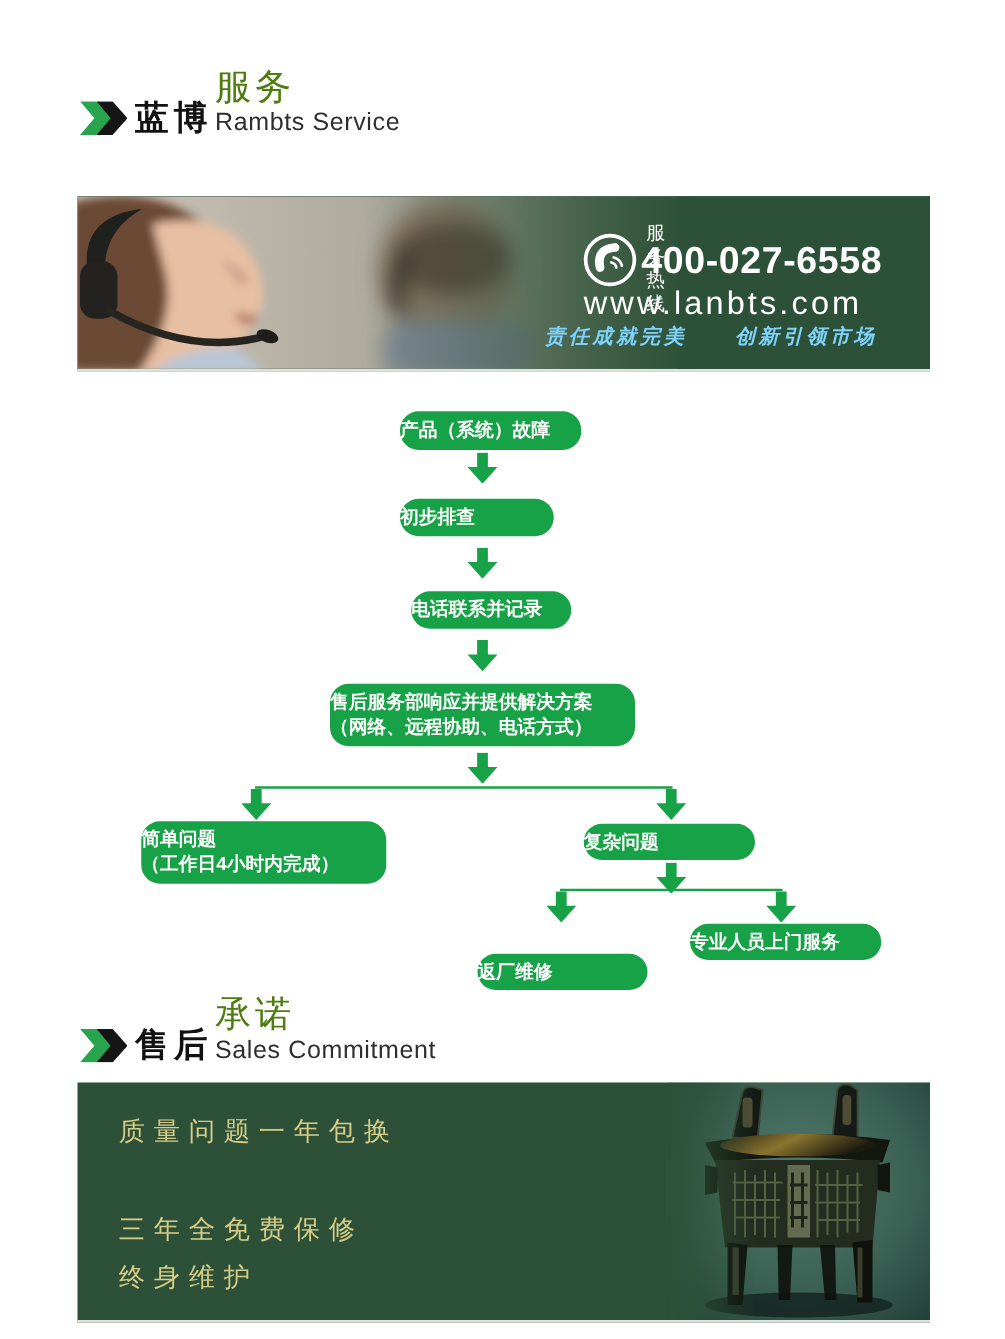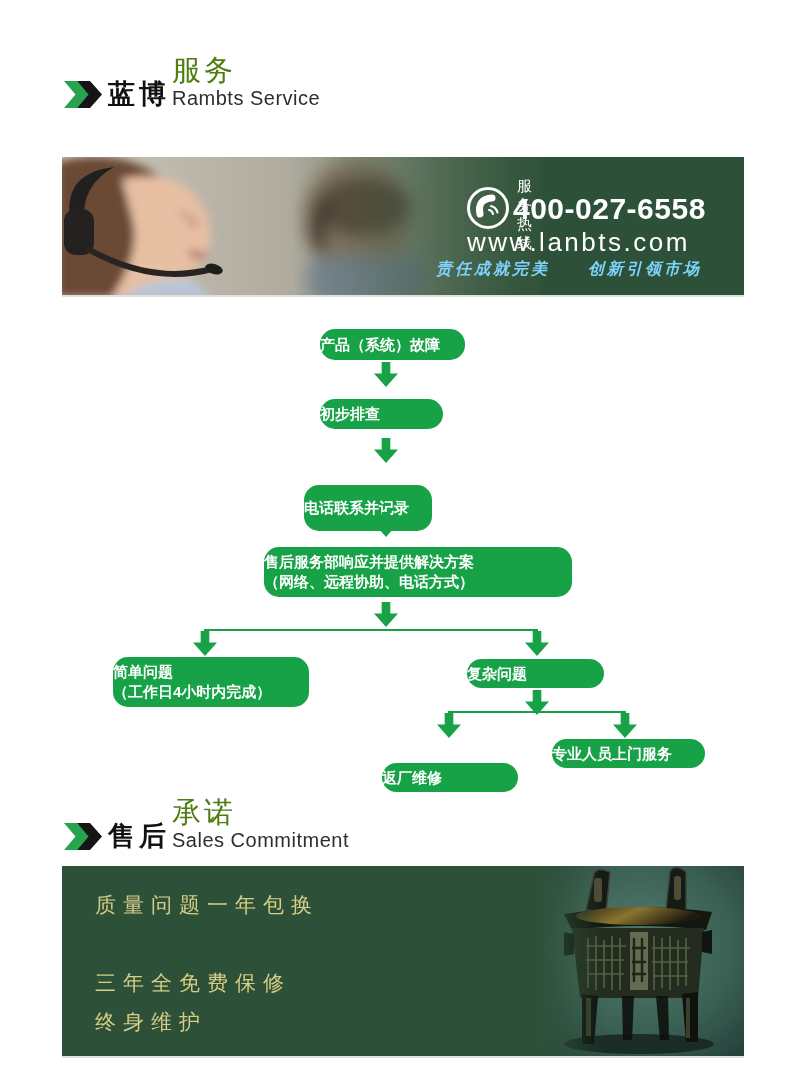--- a/index.html
+++ b/index.html
@@ -136,27 +136,27 @@
     </div>
 
     <div class="farrow" style="left:374px; top:362px;"></div>
 
     <div class="fbox" style="left:320px; top:399px; width:123px; height:30px;">
       <span>初步排查</span>
     </div>
 
     <div class="farrow" style="left:374px; top:438px;"></div>
 
-    <div class="fbox" style="left:304px; top:473px; width:128px; height:46px;margin-top:12px;">
+    <div class="fbox" style="left:329px; top:473px; width:128px; height:30px;">
       <span>电话联系并记录</span>
     </div>
 
     <div class="farrow" style="left:374px; top:512px;"></div>
 
-    <div class="fbox" style="left:264px; top:547px; width:308px; height:50px;">
+    <div class="fbox" style="left:264px; top:547px; width:244px; height:50px;">
       <span>售后服务部响应并提供解决方案</span>
       <span>（网络、远程协助、电话方式）</span>
     </div>
 
     <div class="farrow" style="left:374px; top:602px;"></div>
 
     <div class="fline" style="left:204px; top:629px; width:334px;"></div>
     <div class="farrow" style="left:193px; top:631px;"></div>
     <div class="farrow" style="left:525px; top:631px;"></div>
 

